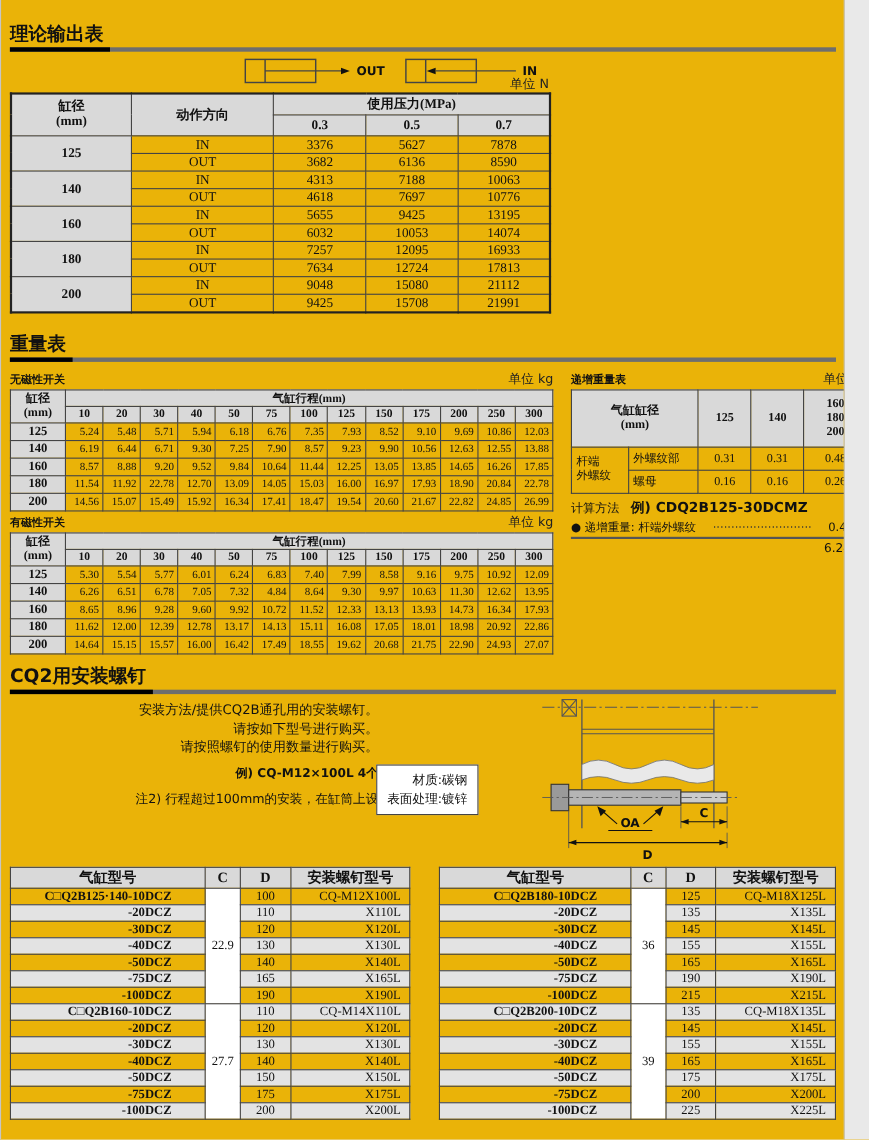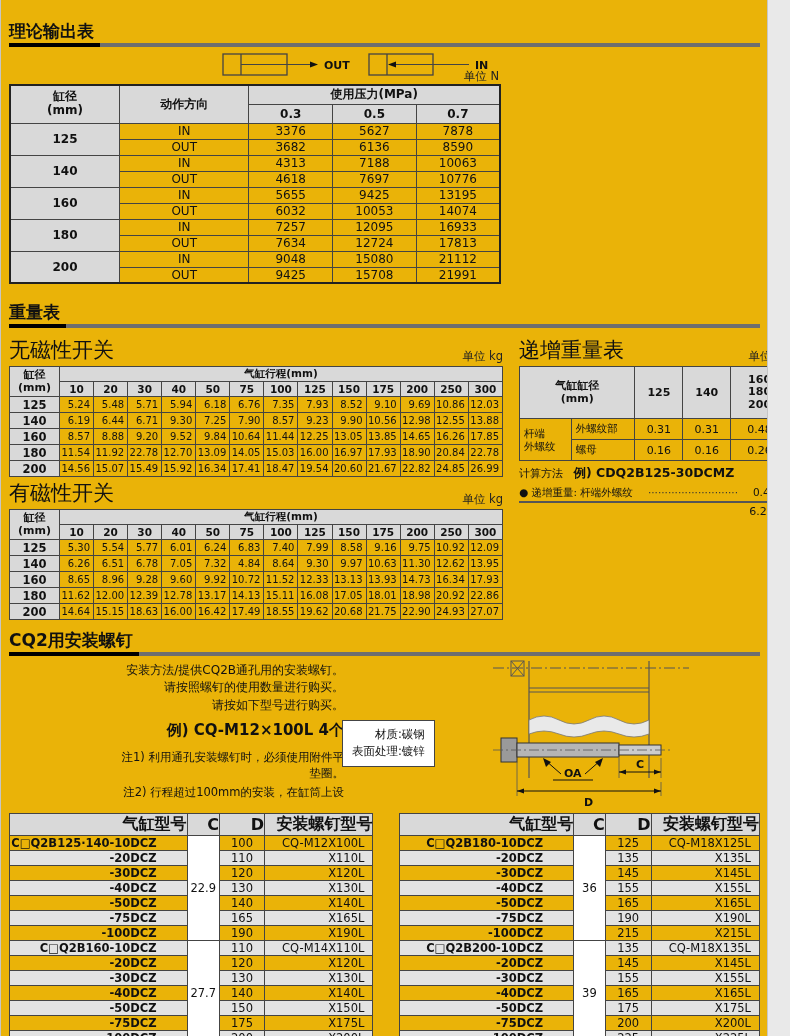--- a/index.html
+++ b/index.html
@@ -11,35 +11,35 @@
   .sec-head { border-bottom:4px solid #6e6e6e; margin-bottom:2px; line-height:1; }
   .sec-head .t { display:inline-block; font-size:17px; font-weight:bold;
                  border-bottom:4px solid #000; margin-bottom:-4px; padding:0 6px 3px 0; }
 
   
   .diagram-row { position:relative; width:492px; height:34px; margin-top:3px; }
   .diagram-row svg { position:absolute; left:212px; top:1px; }
   .unit { font-size:11.5px; color:#222; }
   .diagram-row .unit { position:absolute; right:2px; bottom:0;margin-top:18px; }
 
-  table { border-collapse:collapse; }
+  table { border-collapse:collapse;font-family:Liberation Serif, serif; }
   .t1 { width:492px; border:2px solid #222; }
   .t1 th, .t1 td { border:1px solid #444; text-align:center; font-size:12px; padding:0; }
   .t1 th { background:#d9d9d9; height:19px; font-weight:bold; }
   .t1 td { height:16px; }
   .t1 td.bore { background:#d9d9d9; font-weight:bold; }
   .pre { white-space:pre-line; line-height:1.15; }
 
   
   .sec2-wrap { margin-top:20px; }
   .row2 { display:flex; gap:16px; margin-top:4px; }
   .col-left { width:496px; }
   .col-right { width:272px; }
   .subhead { display:flex; align-items:flex-end; justify-content:space-between; margin:4px 0 2px 0; }
-  .subhead .sub { font-size:21px; font-weight:normal; }
+  .subhead .sub { font-size:10px; font-weight:bold; }
   .wt { width:494px; border:1.5px solid #222; }
   .wt th, .wt td { border:1px solid #444; text-align:center; padding:0; }
   .wt th { background:#d9d9d9; font-size:10.5px; height:15px; font-weight:bold; }
   .wt th.bore-h { font-size:11px; }
   .wt td { font-size:10px; height:16px; }
   .wt td.v { text-align:right; padding-right:3px; }
   .wt td.bore { width:50px; background:#d9d9d9; font-weight:bold; font-size:11.5px; }
   .wt2 { margin-top:2px; }
 
   .inc { width:270px; border:1.5px solid #222; margin-top:1px; }
@@ -53,32 +53,32 @@
   .calc-line1 b { font-size:12.5px; }
   .calc-line { display:flex; align-items:baseline; line-height:1.5; }
   .calc-line .dots { flex:1; overflow:hidden; white-space:nowrap; color:#333; margin:0 3px; }
   .calc-line.sum { border-bottom:2px solid #555;gap:12px; }
   .total { text-align:right; font-size:11px; padding:2px 2px 0 0; }
 
   
   .sec3-wrap { margin-top:12px; }
   .s3body { position:relative; height:153px;text-align:right; }
   .s3text { position:absolute; left:0; top:4px; width:335px; font-size:12px; line-height:1.45; }
-  .example { font-size:15px; font-weight:bold; margin:6px 0 7px 38px; }
+  .example { font-size:11px; font-weight:bold; margin:6px 0 7px 38px; }
   .notes { font-size:11.5px; line-height:1.4; }
   .note-cont { padding-left:30px; }
   .note-block { margin-bottom:3px; }
   .mat-box { position:absolute; left:333px; top:62px; border:1px solid #444; padding:5px 9px;
              font-size:11.5px; line-height:1.5; background:#fff; }
   .cq-svg { position:absolute; left:472px; top:0; }
 
   .bottom-tables { display:flex; gap:26px; margin-top:2px; }
   .bt { border:1.5px solid #222; }
   .bt th, .bt td { border:1px solid #444; padding:0; font-size:11.5px; }
-  .bt th { background:#d9d9d9; height:17px; font-weight:bold; font-size:16px; text-align:right; }
+  .bt th { background:#d9d9d9; height:17px; font-weight:bold; font-size:13px; text-align:center; }
   .bt td { height:15px; }
   .bt td.model { font-weight:bold; text-align:right; padding-right:30px; }
   .bt td.d { text-align:center; }
   .bt td.screw { text-align:right; padding-right:8px; }
   .bt td.c-cell { text-align:center; background:#fff; }
   tbody.zeb-e tr:nth-child(even) td:not(.c-cell) { background:#e3e3e3; }
   tbody.zeb-o tr:nth-child(odd) td:not(.c-cell) { background:#e3e3e3; }
 </style>
 </head>
 <body>
@@ -262,21 +262,21 @@
               <td class="v">6.19</td>
               <td class="v">6.44</td>
               <td class="v">6.71</td>
               <td class="v">9.30</td>
               <td class="v">7.25</td>
               <td class="v">7.90</td>
               <td class="v">8.57</td>
               <td class="v">9.23</td>
               <td class="v">9.90</td>
               <td class="v">10.56</td>
-              <td class="v">12.98</td>
+              <td class="v">12.63</td>
               <td class="v">12.55</td>
               <td class="v">13.88</td>
             </tr>
               <tr>
               <td class="bore">160</td>
               <td class="v">8.57</td>
               <td class="v">8.88</td>
               <td class="v">9.20</td>
               <td class="v">9.52</td>
               <td class="v">9.84</td>
@@ -414,21 +414,21 @@
               <td class="v">17.05</td>
               <td class="v">18.01</td>
               <td class="v">18.98</td>
               <td class="v">20.92</td>
               <td class="v">22.86</td>
             </tr>
               <tr>
               <td class="bore">200</td>
               <td class="v">14.64</td>
               <td class="v">15.15</td>
-              <td class="v">18.63</td>
+              <td class="v">15.57</td>
               <td class="v">16.00</td>
               <td class="v">16.42</td>
               <td class="v">17.49</td>
               <td class="v">18.55</td>
               <td class="v">19.62</td>
               <td class="v">20.68</td>
               <td class="v">21.75</td>
               <td class="v">22.90</td>
               <td class="v">24.93</td>
               <td class="v">27.07</td>
@@ -493,28 +493,24 @@
     </div>
   </div>
 
   <div class="sec sec3-wrap">
     <div class="sec-head">
       <span class="t">CQ2用安装螺钉</span>
     </div>
     <div class="s3body">
       <div class="s3text">
         <div>安装方法/提供CQ2B通孔用的安装螺钉。</div>
+        <div>请按如下型号进行购买。</div>
         <div>请按照螺钉的使用数量进行购买。</div>
-        <div>请按如下型号进行购买。</div>
         <div class="example">例) CQ-M12×100L  4个</div>
         <div class="notes">
-          <div class="note-block">
-            <div>注1) 利用通孔安装螺钉时，必须使用附件平</div>
-            <div class="note-cont">垫圈。</div>
-          </div>
           <div class="note-block">
             <div>注2) 行程超过100mm的安装，在缸筒上设</div>
           </div>
         </div>
       </div>
 
       <div class="mat-box">
         <div>材质:碳钢</div>
         <div>表面处理:镀锌</div>
       </div>

